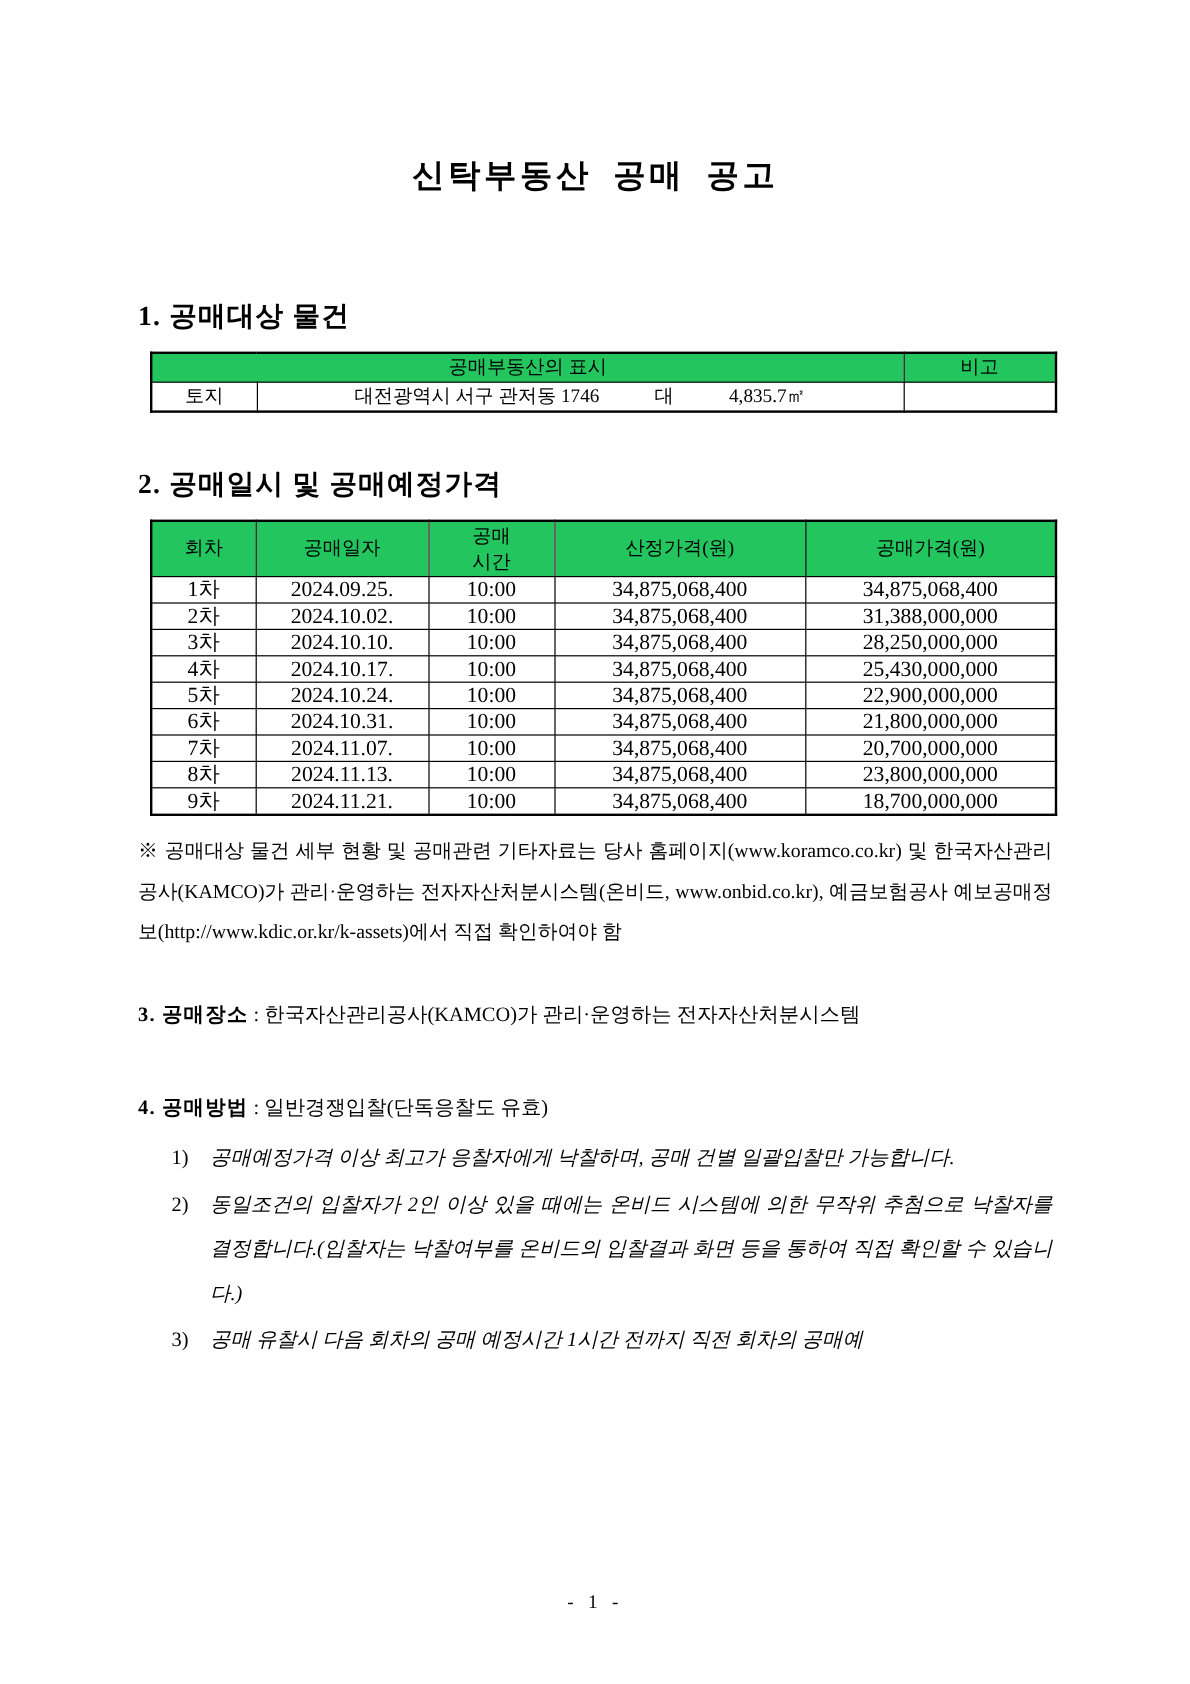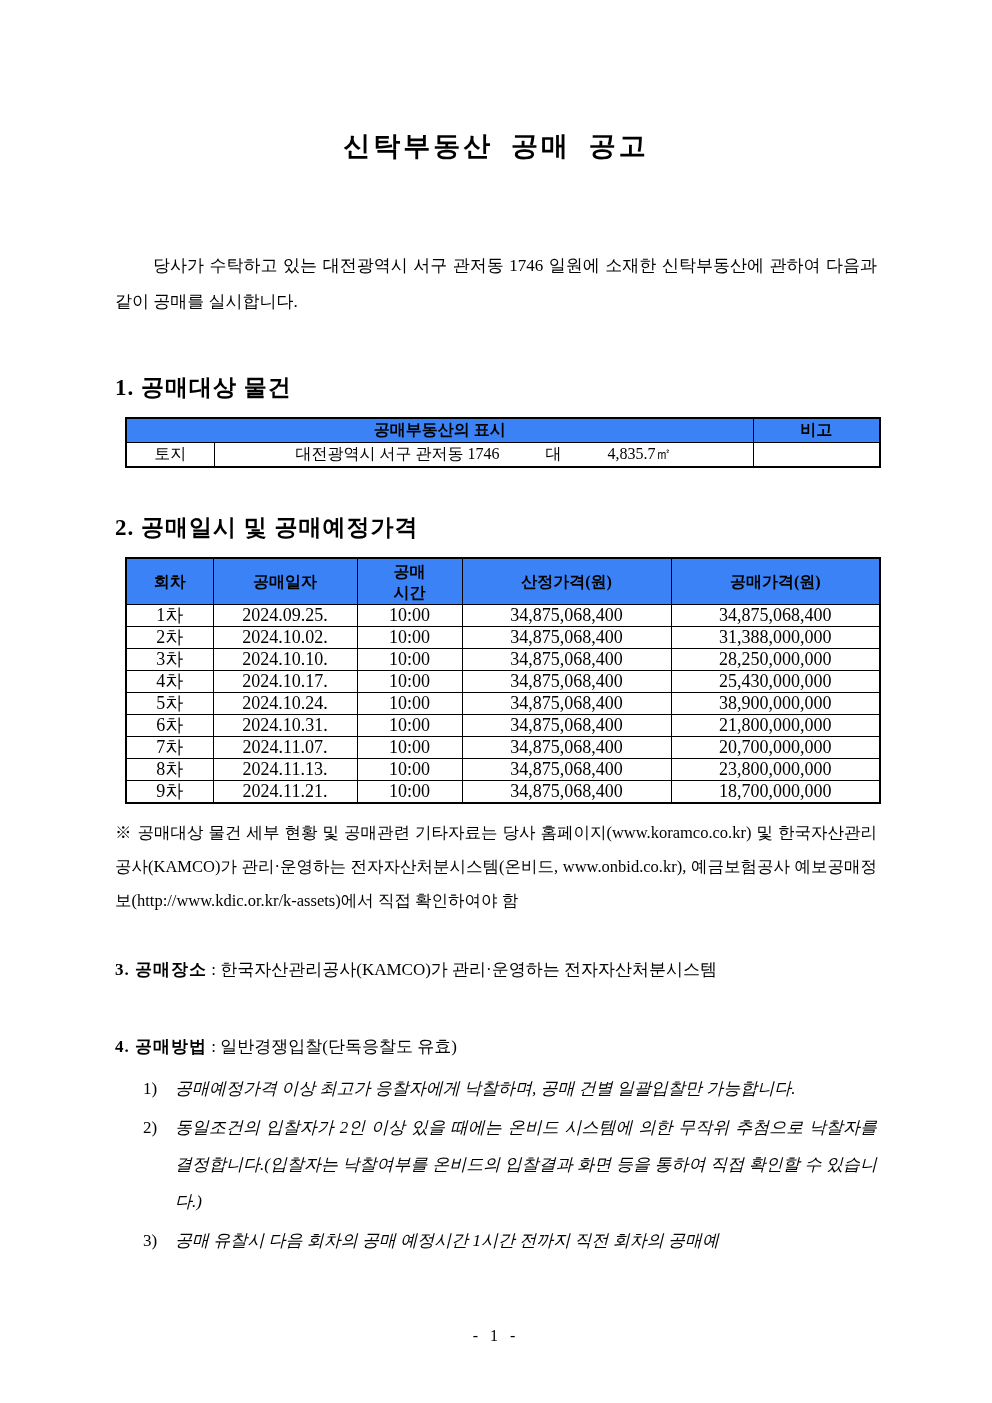--- a/index.html
+++ b/index.html
@@ -22,21 +22,21 @@
   }
   table{
     border-collapse:collapse;table-layout:fixed;
     width:754px;margin-left:10px;
     border:2px solid #000;
   }
   th,td{
     border:1px solid #000;text-align:center;vertical-align:middle;
     padding:0 2px;overflow:hidden;
   }
-  th{background:#3b82f6;font-weight:bold;}
+  th{background:#22c55e;font-weight:normal;}
   
   .t1{margin-bottom:44px;}
   .t1 th{font-size:16px;height:23px;}
   .t1 td{font-size:16px;height:23px;}
   .t1 .c-type{width:88px;}
   .t1 .c-desc{width:539px;}
   .t1 .c-note{width:127px;}
   .desc-flex{display:flex;justify-content:center;align-items:flex-end;gap:46px;}
   
   .t2{margin-bottom:12px;}
@@ -69,21 +69,20 @@
     text-align:center;font-size:16px;letter-spacing:4px;
   }
 </style>
 </head>
 <body>
 
 <div class="page">
 
   <h1 class="doc-title">신탁부동산 공매 공고</h1>
 
-  <p class="intro">당사가 수탁하고 있는 대전광역시 서구 관저동 1746 일원에 소재한 신탁부동산에 관하여 다음과 같이 공매를 실시합니다.</p>
 
   <h2 class="sec-heading">1. 공매대상 물건</h2>
 
   <table class="t1">
     <colgroup>
         <col class="c-type">
         <col class="c-desc">
         <col class="c-note">
       </colgroup>
     <tbody>
@@ -150,21 +149,21 @@
       <td>2024.10.17.</td>
       <td>10:00</td>
       <td>34,875,068,400</td>
       <td>25,430,000,000</td>
     </tr>
     <tr>
       <td>5차</td>
       <td>2024.10.24.</td>
       <td>10:00</td>
       <td>34,875,068,400</td>
-      <td>38,900,000,000</td>
+      <td>22,900,000,000</td>
     </tr>
     <tr>
       <td>6차</td>
       <td>2024.10.31.</td>
       <td>10:00</td>
       <td>34,875,068,400</td>
       <td>21,800,000,000</td>
     </tr>
     <tr>
       <td>7차</td>

